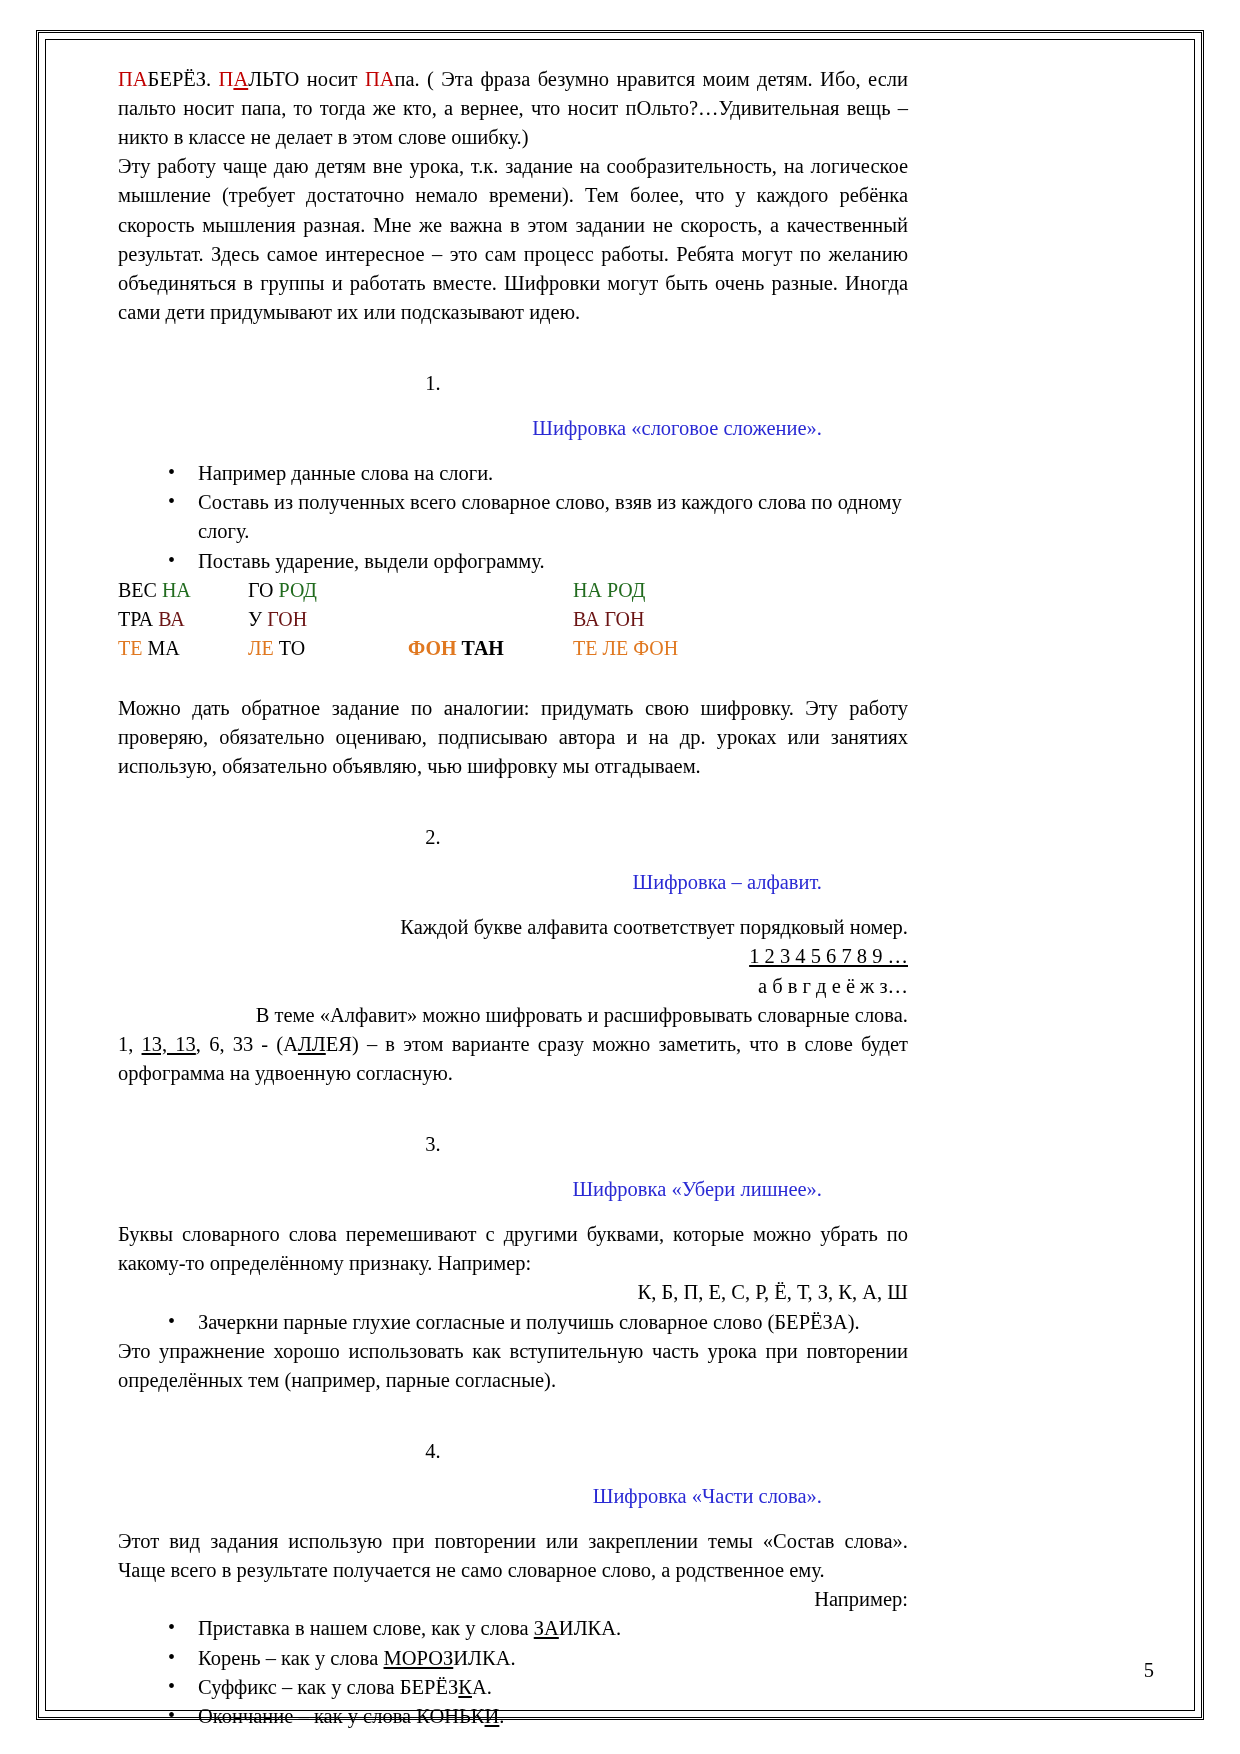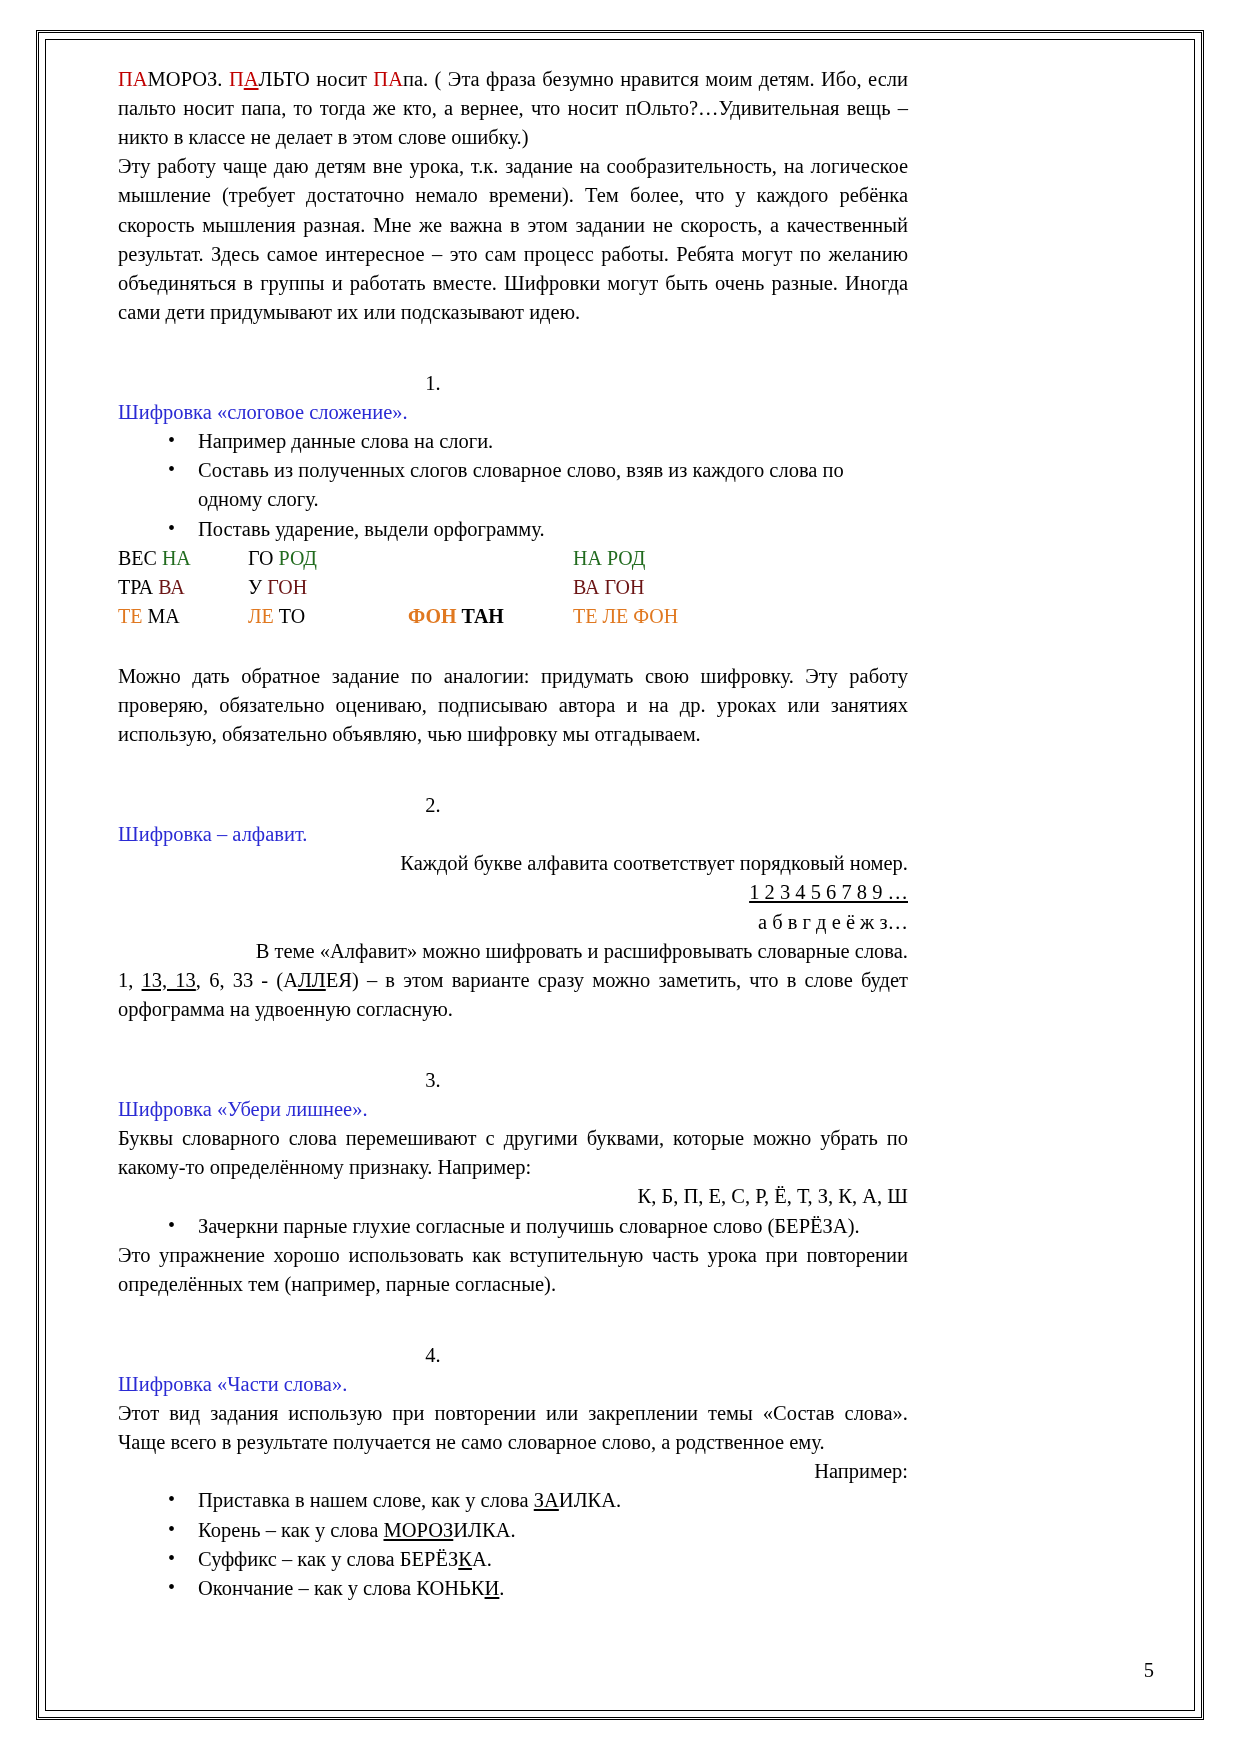--- a/index.html
+++ b/index.html
@@ -88,22 +88,22 @@
   ul.wl.tight > li { line-height: 1.42; }
   .sp-md { height: 30px; }
   .sp-lg { height: 42px; }
 
   .center-num {
     margin: 0;
     text-align: center;
     padding-right: 160px;
   }
   .sub-head {
-    margin: 0;
-    text-align: left;
+    margin: 16px;
+    text-align: right;
     padding-right: 70px;
   }
 
   
   .syl-table {
     margin: 0;
     border-collapse: collapse;
     width: 100%;
     table-layout: fixed;
   }
@@ -128,33 +128,33 @@
 </style>
 </head>
 <body>
 
 <div class="page-frame">
   <div class="page-frame-inner"></div>
 </div>
 
 <div class="content">
 
-  <p class="just"><span class="red">ПА</span><span>МОРОЗ. </span><span class="red"><span><span>П</span><span class="u">А</span></span></span><span>ЛЬТО  носит  </span><span class="red">ПА</span><span>па. ( Эта фраза безумно нравится моим детям. Ибо, если пальто носит папа, то тогда  же кто, а вернее, что носит пОльто?…Удивительная вещь – никто в классе не делает в этом слове ошибку.)</span></p>
+  <p class="just"><span class="red">ПА</span><span>БЕРЁЗ. </span><span class="red"><span><span>П</span><span class="u">А</span></span></span><span>ЛЬТО  носит  </span><span class="red">ПА</span><span>па. ( Эта фраза безумно нравится моим детям. Ибо, если пальто носит папа, то тогда  же кто, а вернее, что носит пОльто?…Удивительная вещь – никто в классе не делает в этом слове ошибку.)</span></p>
 
 
   <p class="just">Эту работу чаще даю детям вне урока, т.к. задание на сообразительность, на логическое мышление (требует достаточно немало времени). Тем более, что у каждого ребёнка скорость мышления разная. Мне же важна в этом задании не скорость, а качественный результат. Здесь самое интересное – это сам процесс работы. Ребята могут по желанию объединяться в группы и работать вместе. Шифровки могут быть очень разные. Иногда сами дети придумывают их или  подсказывают идею.</p>
 
   <div class="sp-lg"></div>
 
   <p class="center-num">1.</p>
   <p class="sub-head blue">Шифровка «слоговое сложение».</p>
 
   <ul class="wl tight">
     <li>Например данные слова на слоги.</li>
-    <li>Составь из полученных слогов  словарное слово, взяв из каждого слова по одному слогу.</li>
+    <li>Составь из полученных всего  словарное слово, взяв из каждого слова по одному слогу.</li>
     <li>Поставь ударение, выдели орфограмму.</li>
   </ul>
 
   <table class="syl-table">
     <tbody>
         <tr>
       <td class="c1"><span>ВЕС </span><span class="green">НА</span></td>
       <td class="c2"><span>ГО </span><span class="green">РОД</span></td>
       <td class="c3"><span></span><span class="green"></span></td>
       <td class="c4"><span class="green">НА РОД</span></td>

